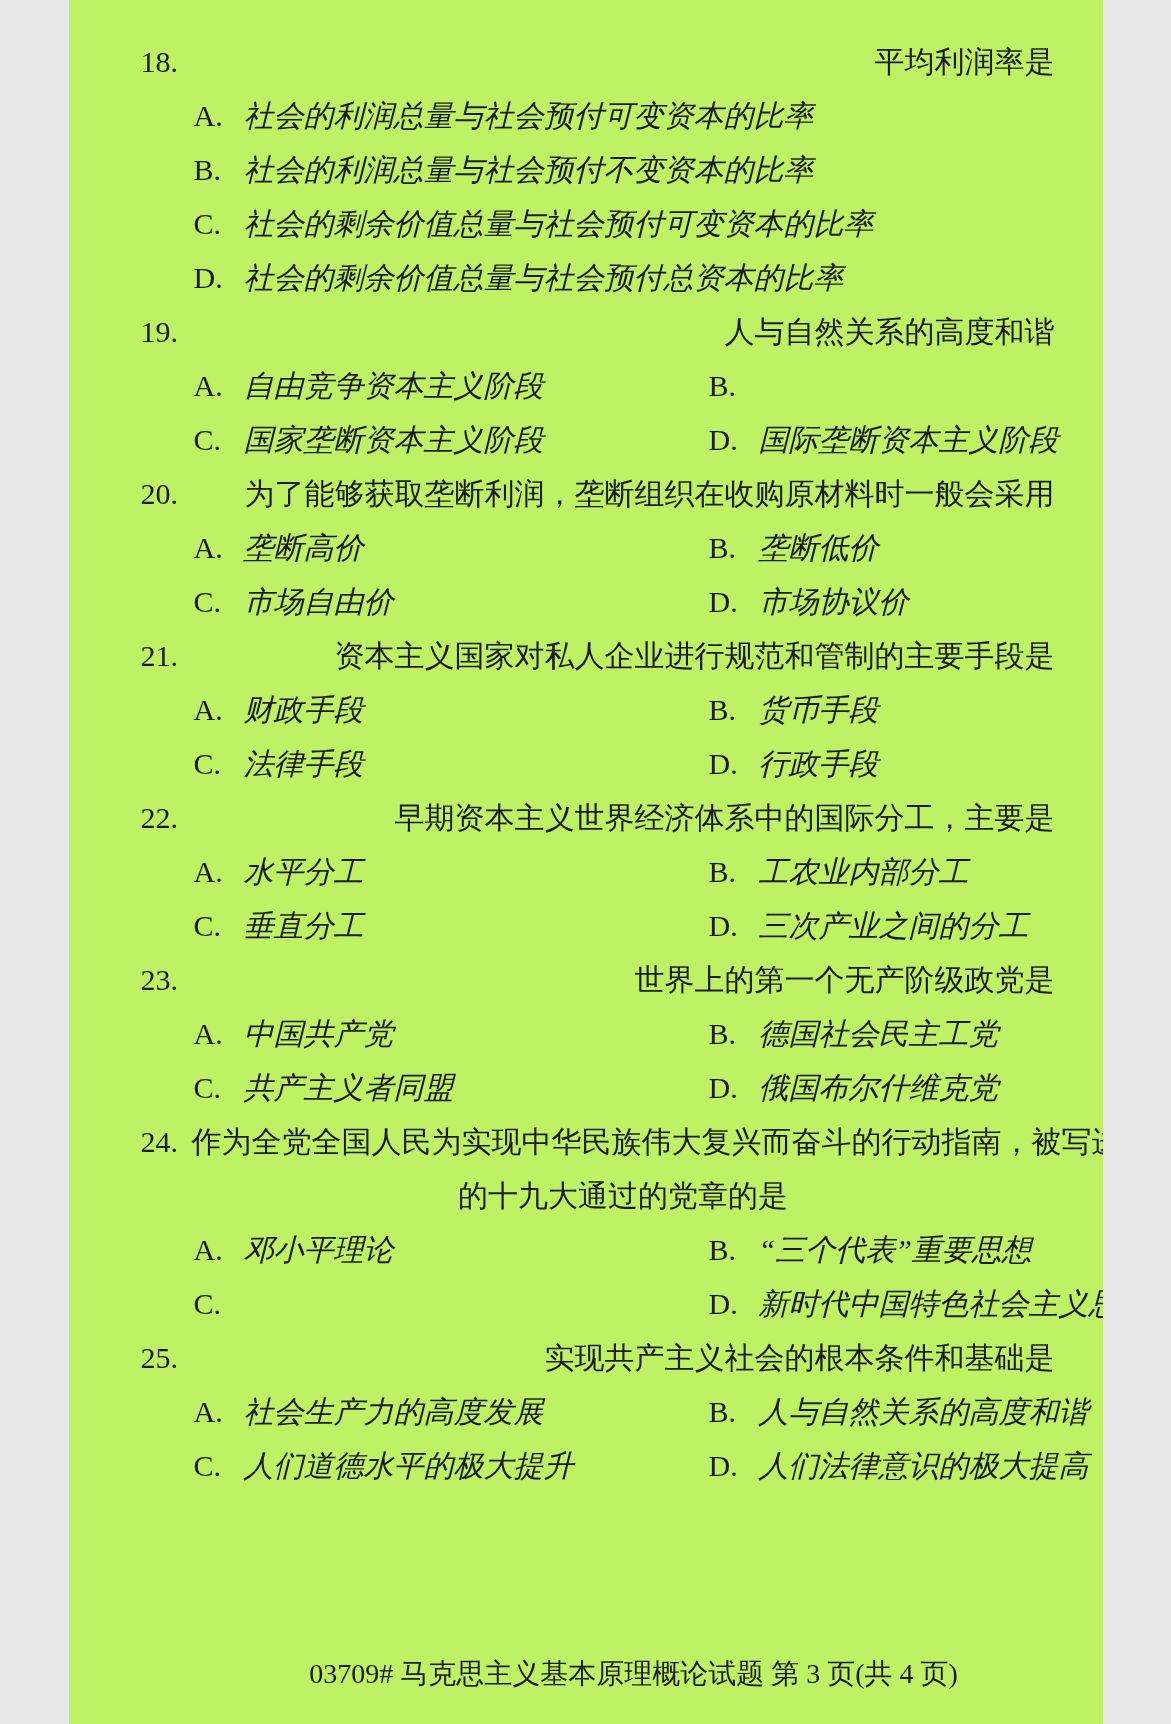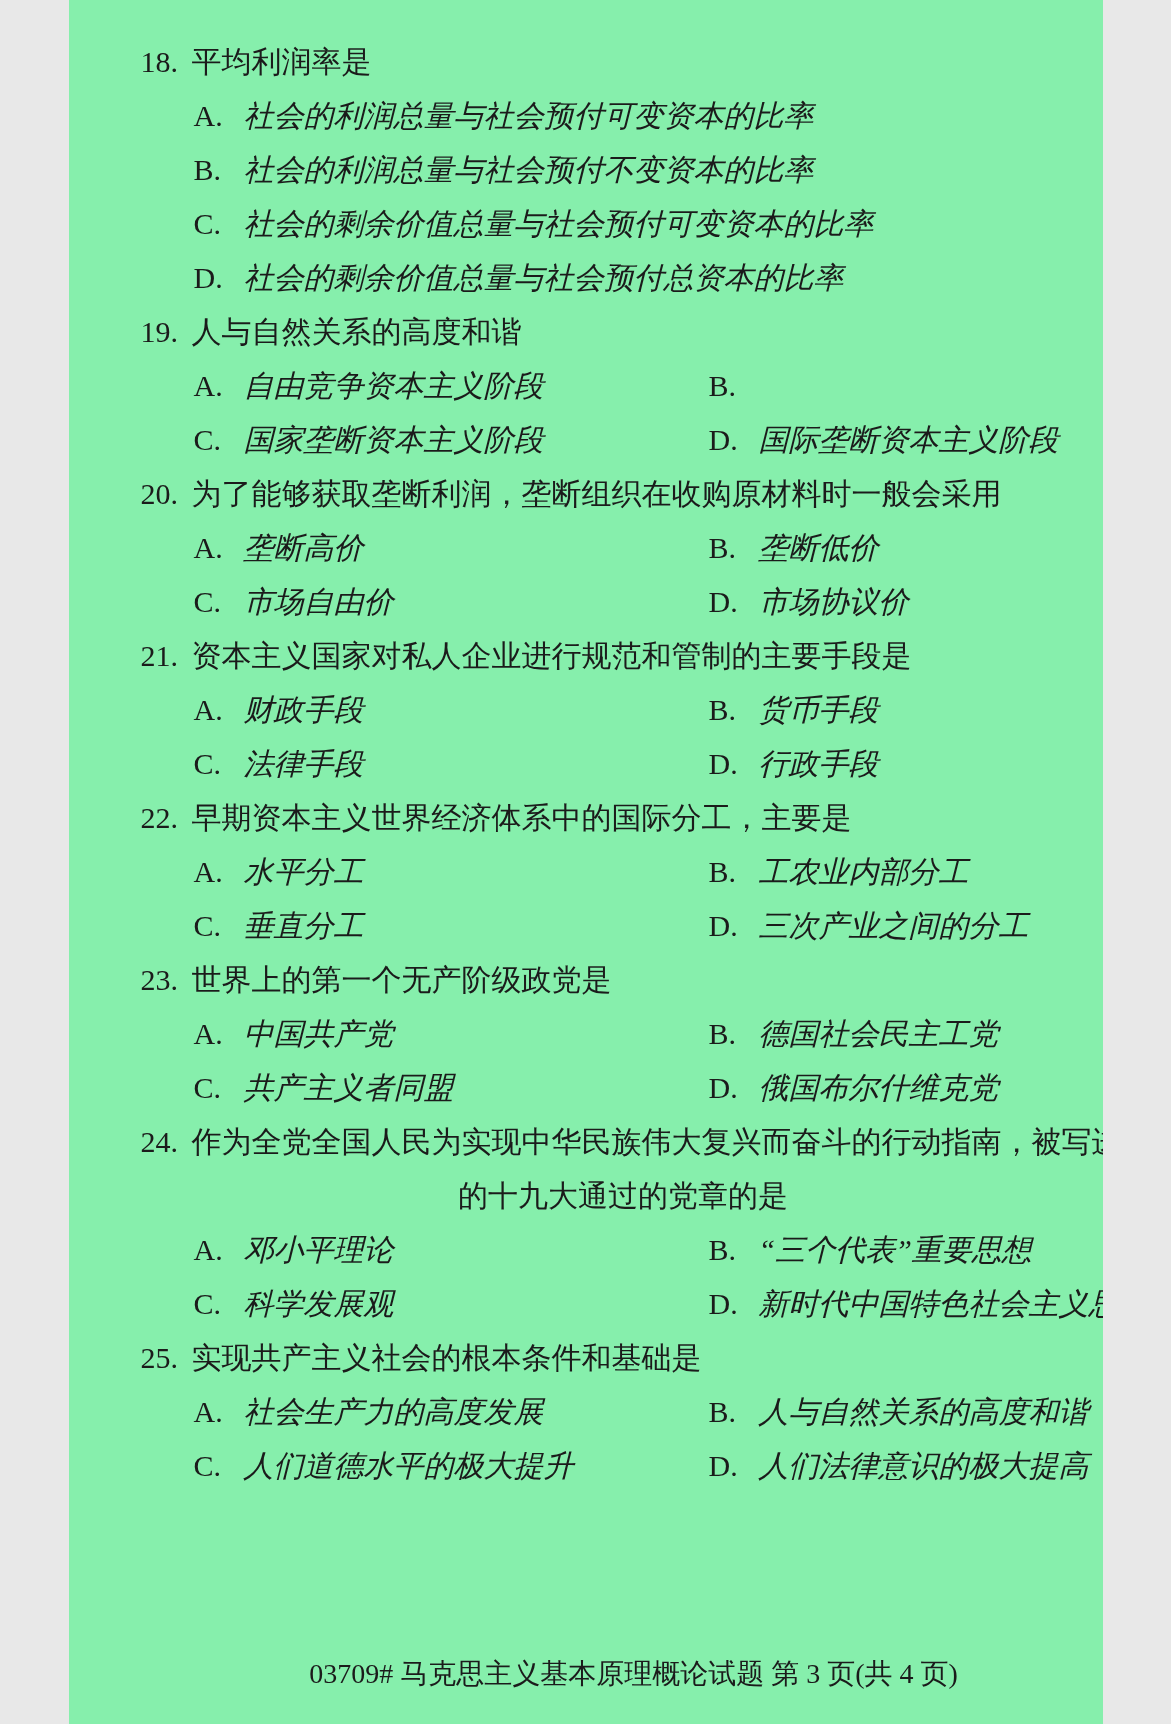--- a/index.html
+++ b/index.html
@@ -5,21 +5,21 @@
   html, body {
     margin: 0;
     padding: 0;
     background: #e8e8e8;
   }
   .page {
     position: relative;
     width: 1034px;
     height: 1724px;
     margin: 0 auto;
-    background: #86efac;
+    background: #bef264;
     color: #1b1b1b;
     font-family: "Liberation Serif", "DejaVu Serif", serif;
     font-size: 30px;
     overflow: hidden;
   }
   .content {
     position: absolute;
     top: 35px;
     left: 72px;
     right: 48px;
@@ -31,20 +31,21 @@
   }
   .qline {
     display: flex;
   }
   .qnum {
     width: 51px;
     flex: none;
   }
   .qtext {
     flex: 1;
+    text-align: right;
   }
   .qcont {
     padding-left: 51px;
     text-align: center;
   }
   .opts-row {
     display: flex;
     padding-left: 53px;
   }
   .opt {
@@ -258,21 +259,20 @@
           <span class="otext">邓小平理论</span>
         </div>
         <div class="opt">
           <span class="oletter">B.</span>
           <span class="otext">“三个代表”重要思想</span>
         </div>
       </div>
       <div class="line opts-row">
         <div class="opt cell1">
           <span class="oletter">C.</span>
-          <span class="otext">科学发展观</span>
         </div>
         <div class="opt">
           <span class="oletter">D.</span>
           <span class="otext">新时代中国特色社会主义思想</span>
         </div>
       </div>
     </section>
 
     <section class="q">
       <div class="line qline">

